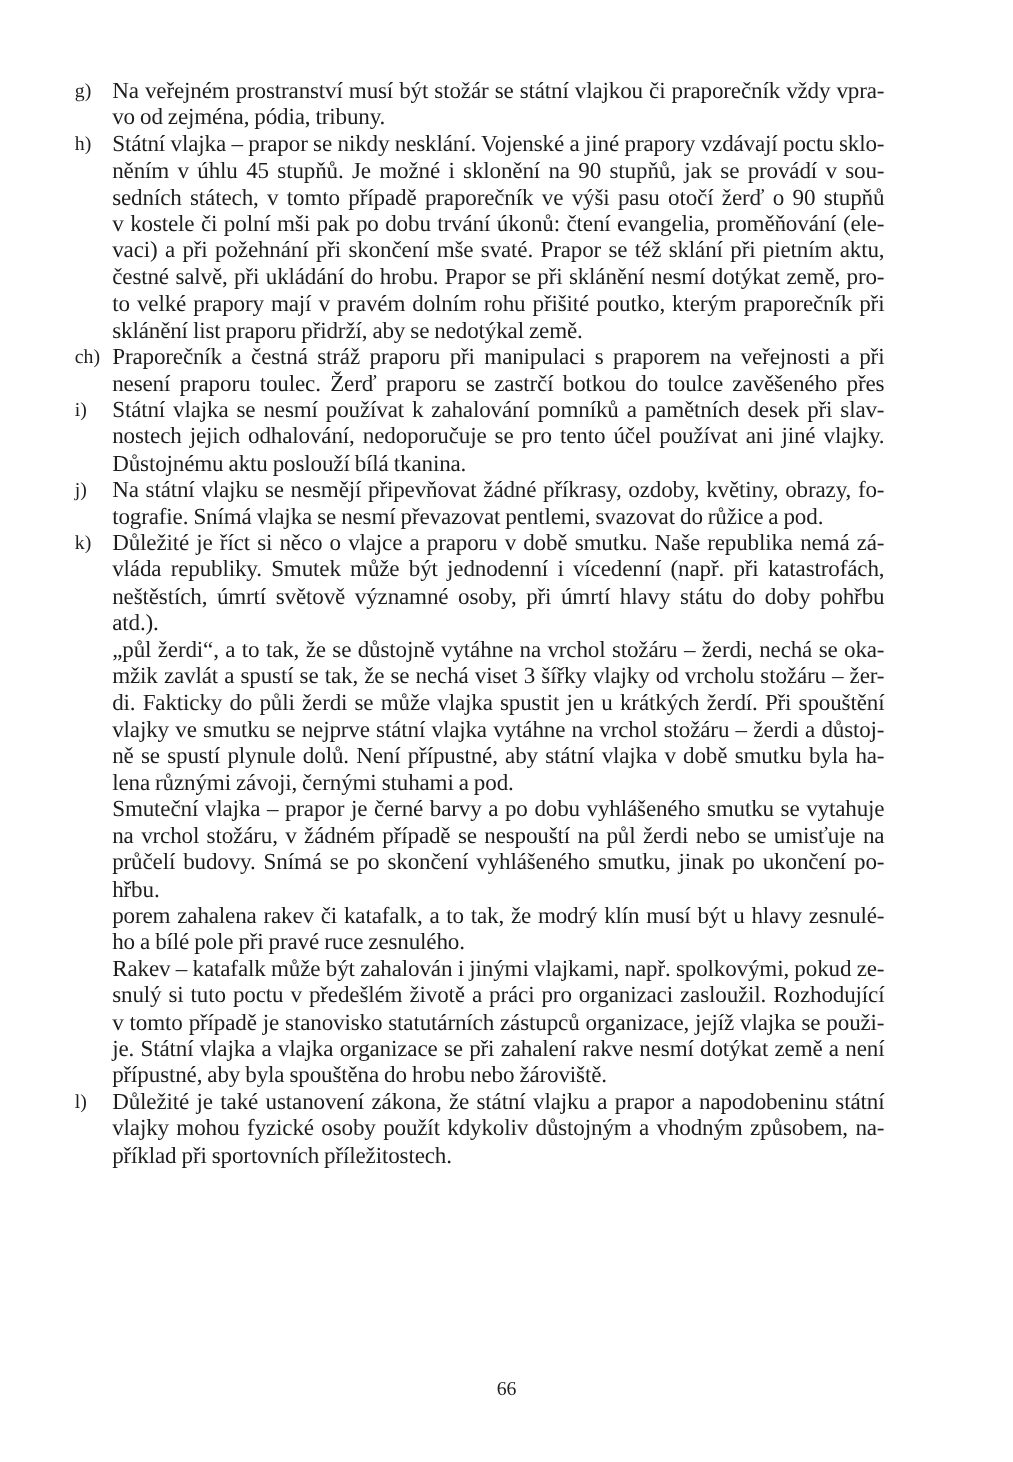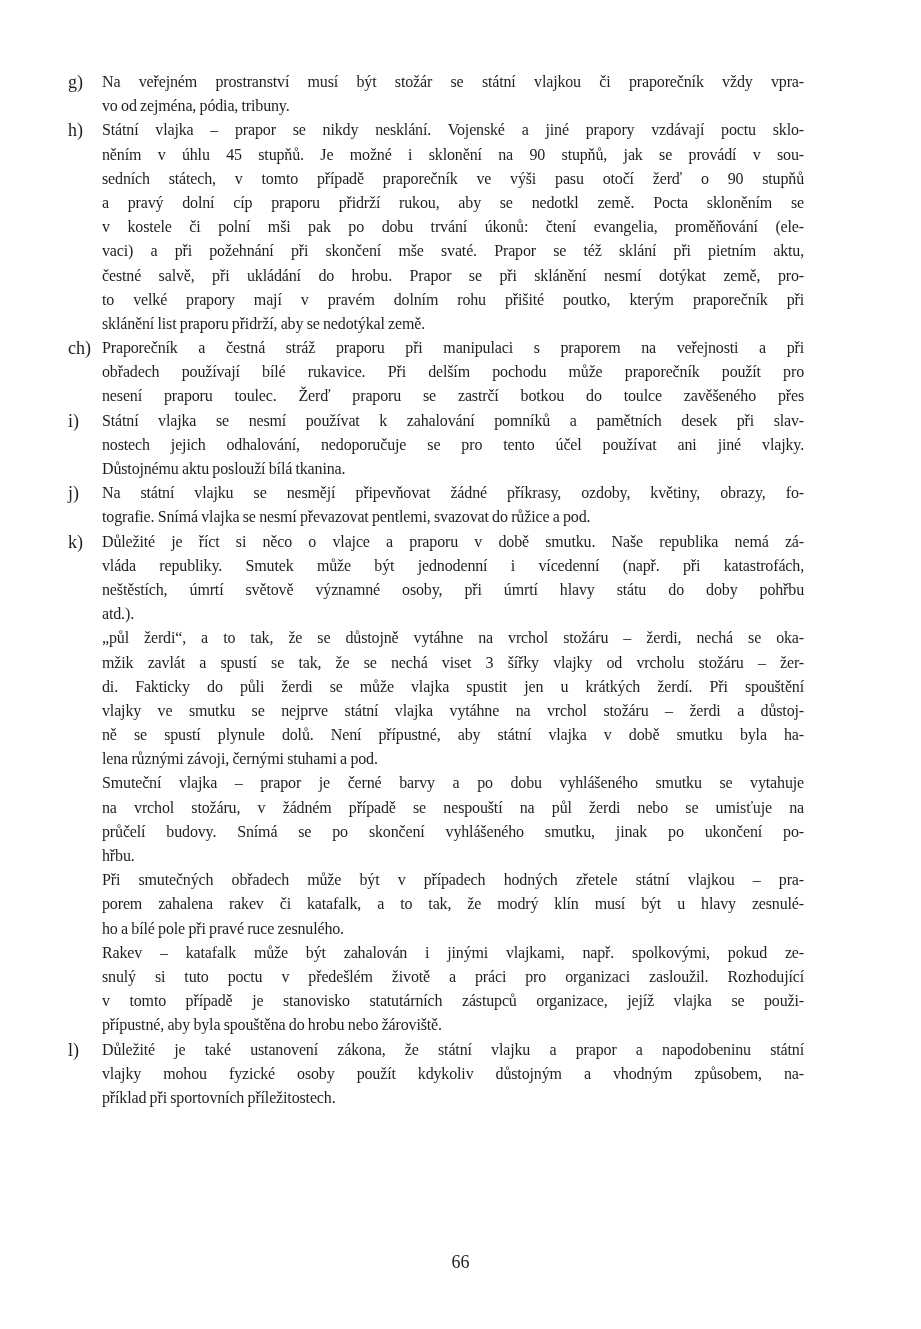--- a/index.html
+++ b/index.html
@@ -6,21 +6,21 @@
     body { width: 921px; height: 1329px; position: relative; overflow: hidden; }
     .page {
       position: absolute; left: 0; top: 0; width: 921px; height: 1329px;
       background: #ffffff; color: #1e1e1e;
       font-family: "Liberation Serif", "DejaVu Serif", serif;
     }
     .content { position: absolute; left: 68px; top: 70px; width: 736px; }
     .item { position: relative; padding-left: 34px; }
     .marker { position: absolute; left: 0; top: 0; font-size: 18px; line-height: 24.2px; }
     .line {
-      display: block; font-size: 16px; line-height: 24.2px; height: 24.2px;
+      display: block; font-size: 21px; line-height: 24.2px; height: 24.2px;
       white-space: nowrap; text-align: justify; text-align-last: justify;
       word-spacing: -0.5px; letter-spacing: -0.15px; font-family: Liberation Serif, serif;
     }
     .line.last { text-align-last: left; }
     .page-number {
       position: absolute; left: 0; width: 921px; top: 1250px; text-align: center;
       font-size: 18px; line-height: 24px;
     }
   </style>
 </head>
@@ -34,33 +34,31 @@
           <span class="line">Na veřejném prostranství musí být stožár se státní vlajkou či praporečník vždy vpra-</span>
           <span class="line last">vo od zejména, pódia, tribuny.</span>
         </div>
       </div>
       <div class="item">
         <span class="marker">h)</span>
         <div>
           <span class="line">Státní vlajka – prapor se nikdy nesklání. Vojenské a jiné prapory vzdávají poctu sklo-</span>
           <span class="line">něním v úhlu 45 stupňů. Je možné i sklonění na 90 stupňů, jak se provádí v sou-</span>
           <span class="line">sedních státech, v tomto případě praporečník ve výši pasu otočí žerď o 90 stupňů</span>
-          <span class="line">a pravý dolní cíp praporu přidrží rukou, aby se nedotkl země. Pocta skloněním se</span>
           <span class="line">v kostele či polní mši pak po dobu trvání úkonů: čtení evangelia, proměňování (ele-</span>
           <span class="line">vaci) a při požehnání při skončení mše svaté. Prapor se též sklání při pietním aktu,</span>
           <span class="line">čestné salvě, při ukládání do hrobu. Prapor se při sklánění nesmí dotýkat země, pro-</span>
           <span class="line">to velké prapory mají v pravém dolním rohu přišité poutko, kterým praporečník při</span>
           <span class="line last">sklánění list praporu přidrží, aby se nedotýkal země.</span>
         </div>
       </div>
       <div class="item">
         <span class="marker">ch)</span>
         <div>
           <span class="line">Praporečník a čestná stráž praporu při manipulaci s praporem na veřejnosti a při</span>
-          <span class="line">obřadech používají bílé rukavice. Při delším pochodu může praporečník použít pro</span>
           <span class="line">nesení praporu toulec. Žerď praporu se zastrčí botkou do toulce zavěšeného přes</span>
         </div>
       </div>
       <div class="item">
         <span class="marker">i)</span>
         <div>
           <span class="line">Státní vlajka se nesmí používat k zahalování pomníků a pamětních desek při slav-</span>
           <span class="line">nostech jejich odhalování, nedoporučuje se pro tento účel používat ani jiné vlajky.</span>
           <span class="line last">Důstojnému aktu poslouží bílá tkanina.</span>
         </div>
@@ -88,28 +86,28 @@
           <span class="line">ně se spustí plynule dolů. Není přípustné, aby státní vlajka v době smutku byla ha-</span>
           <span class="line last">lena různými závoji, černými stuhami a pod.</span>
         </div>
         <div>
           <span class="line">Smuteční vlajka – prapor je černé barvy a po dobu vyhlášeného smutku se vytahuje</span>
           <span class="line">na vrchol stožáru, v žádném případě se nespouští na půl žerdi nebo se umisťuje na</span>
           <span class="line">průčelí budovy. Snímá se po skončení vyhlášeného smutku, jinak po ukončení po-</span>
           <span class="line last">hřbu.</span>
         </div>
         <div>
-          <span class="line">Při smutečných obřadech může být v případech hodných zřetele státní vlajkou – pra-</span>
           <span class="line">porem zahalena rakev či katafalk, a to tak, že modrý klín musí být u hlavy zesnulé-</span>
           <span class="line last">ho a bílé pole při pravé ruce zesnulého.</span>
         </div>
         <div>
           <span class="line">Rakev – katafalk může být zahalován i jinými vlajkami, např. spolkovými, pokud ze-</span>
           <span class="line">snulý si tuto poctu v předešlém životě a práci pro organizaci zasloužil. Rozhodující</span>
           <span class="line">v tomto případě je stanovisko statutárních zástupců organizace, jejíž vlajka se použi-</span>
+          <span class="line">je. Státní vlajka a vlajka organizace se při zahalení rakve nesmí dotýkat země a není</span>
           <span class="line last">přípustné, aby byla spouštěna do hrobu nebo žároviště.</span>
         </div>
       </div>
       <div class="item">
         <span class="marker">l)</span>
         <div>
           <span class="line">Důležité je také ustanovení zákona, že státní vlajku a prapor a napodobeninu státní</span>
           <span class="line">vlajky mohou fyzické osoby použít kdykoliv důstojným a vhodným způsobem, na-</span>
           <span class="line last">příklad při sportovních příležitostech.</span>
         </div>

